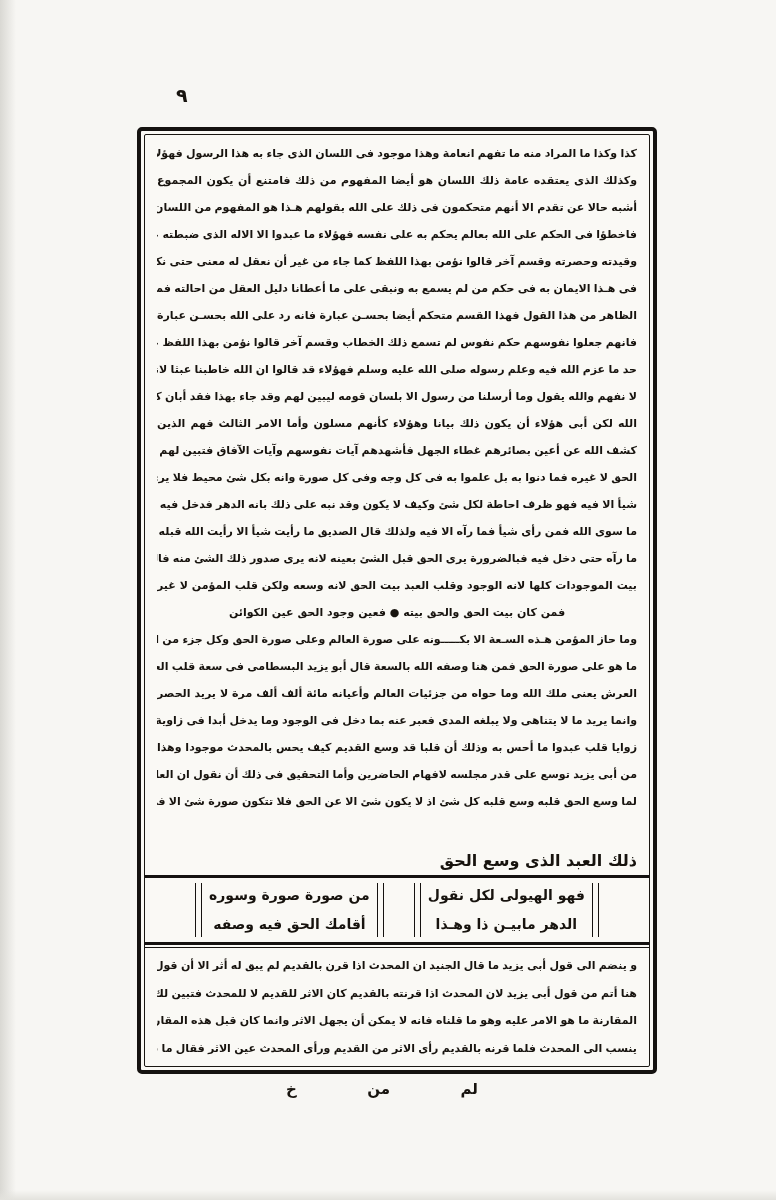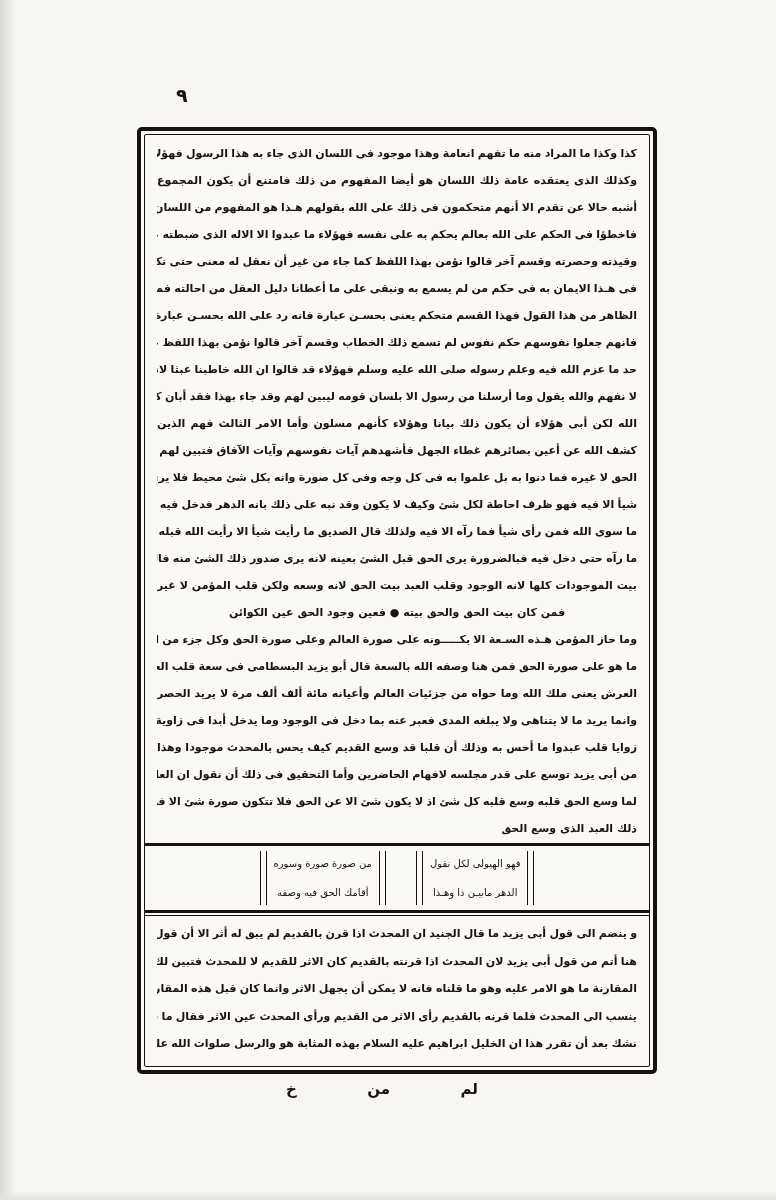--- a/index.html
+++ b/index.html
@@ -47,23 +47,23 @@
     word-spacing:-0.5px;
   }
   .verse-line{
     height:27px;line-height:27px;
     font-size:11px;font-weight:bold;
     text-align:center;text-align-last:center;
     white-space:nowrap;overflow:hidden;
   }
   .last-line{
     height:27px;line-height:27px;
-    font-size:11px;font-weight:bold;
+    font-size:16px;font-weight:bold;
     text-align:right;text-align-last:right;
-    white-space:nowrap;overflow:hidden;
+    white-space:nowrap;overflow:hidden;margin-top:32px;
   }
   .rule-single{
     border-top:3px solid #151210;
     margin:1px -12px 3px -12px;
   }
   .rule-double{
     height:2px;
     border-top:3px solid #151210;border-bottom:1px solid #151210;
     margin:3px -12px 4px -12px;
   }
@@ -75,21 +75,21 @@
   .poem-column{
     display:flex;direction:rtl;align-items:stretch;gap:7px;
   }
   .column-bar{
     width:5px;align-self:stretch;margin:2px 0;
     border-right:1.8px solid #151210;border-left:1.8px solid #151210;
   }
   .poem-lines{display:flex;flex-direction:column;justify-content:space-around;}
   .poem-line{
     height:27px;line-height:27px;
-    font-size:10px;font-weight:normal;
+    font-size:14px;font-weight:bold;
     text-align:center;white-space:nowrap;
   }
   .bottom-block .line{height:27.5px;line-height:27.5px;}
   .catchword-row{
     position:absolute;top:1080px;left:286px;width:192px;
     display:flex;direction:rtl;justify-content:space-between;
   }
   .catchword-row .catchword{
     font-size:15px;font-weight:bold;color:#17130e;
   }
@@ -105,21 +105,21 @@
 <div class="frame-outer">
   <div class="frame-inner">
 
     <div>
         <div class="line">كذا وكذا ما المراد منه ما تفهم انعامة وهذا موجود فى اللسان الذى جاء به هذا الرسول فهؤلاء</div>
         <div class="line">وكذلك الذى يعتقده عامة ذلك اللسان هو أيضا المفهوم من ذلك فامتنع أن يكون المجموع</div>
         <div class="line">أشبه حالا عن تقدم الا أنهم متحكمون فى ذلك على الله بقولهم هـذا هو المفهوم من اللسان</div>
         <div class="line">فاخطؤا فى الحكم على الله بعالم يحكم به على نفسه فهؤلاء ما عبدوا الا الاله الذى ضبطته عقولهم</div>
         <div class="line">وقيدته وحصرته وقسم آخر قالوا نؤمن بهذا اللفظ كما جاء من غير أن نعقل له معنى حتى نكون</div>
         <div class="line">فى هـذا الايمان به فى حكم من لم يسمع به ونبقى على ما أعطانا دليل العقل من احالته فمفهوم هذا</div>
-        <div class="line">الظاهر من هذا القول فهذا القسم متحكم يعنى بحسـن عبارة فانه رد على الله بحسـن عبارة</div>
+        <div class="line">الظاهر من هذا القول فهذا القسم متحكم أيضا بحسـن عبارة فانه رد على الله بحسـن عبارة</div>
         <div class="line">فانهم جعلوا نفوسهم حكم نفوس لم تسمع ذلك الخطاب وقسم آخر قالوا نؤمن بهذا اللفظ على</div>
         <div class="line">حد ما عزم الله فيه وعلم رسوله صلى الله عليه وسلم فهؤلاء قد قالوا ان الله خاطبنا عبثا لانه خاطبنا بما</div>
         <div class="line">لا نفهم والله يقول وما أرسلنا من رسول الا بلسان قومه ليبين لهم وقد جاء بهذا فقد أبان كما قال</div>
         <div class="line">الله لكن أبى هؤلاء أن يكون ذلك بيانا وهؤلاء كأنهم مسلون وأما الامر الثالث فهم الذين</div>
         <div class="line">كشف الله عن أعين بصائرهم غطاء الجهل فأشهدهم آيات نفوسهم وآيات الآفاق فتبين لهم أنه</div>
         <div class="line">الحق لا غيره فما دنوا به بل علموا به فى كل وجه وفى كل صورة وانه بكل شئ محيط فلا يرى العارف</div>
         <div class="line">شيأ الا فيه فهو ظرف احاطة لكل شئ وكيف لا يكون وقد نبه على ذلك بانه الدهر فدخل فيه كل</div>
         <div class="line">ما سوى الله فمن رأى شيأ فما رآه الا فيه ولذلك قال الصديق ما رأيت شيأ الا رأيت الله قبله لانه</div>
         <div class="line">ما رآه حتى دخل فيه فبالضرورة يرى الحق قبل الشئ بعينه لانه يرى صدور ذلك الشئ منه فالحق</div>
         <div class="line">بيت الموجودات كلها لانه الوجود وقلب العبد بيت الحق لانه وسعه ولكن قلب المؤمن لا غير</div>

